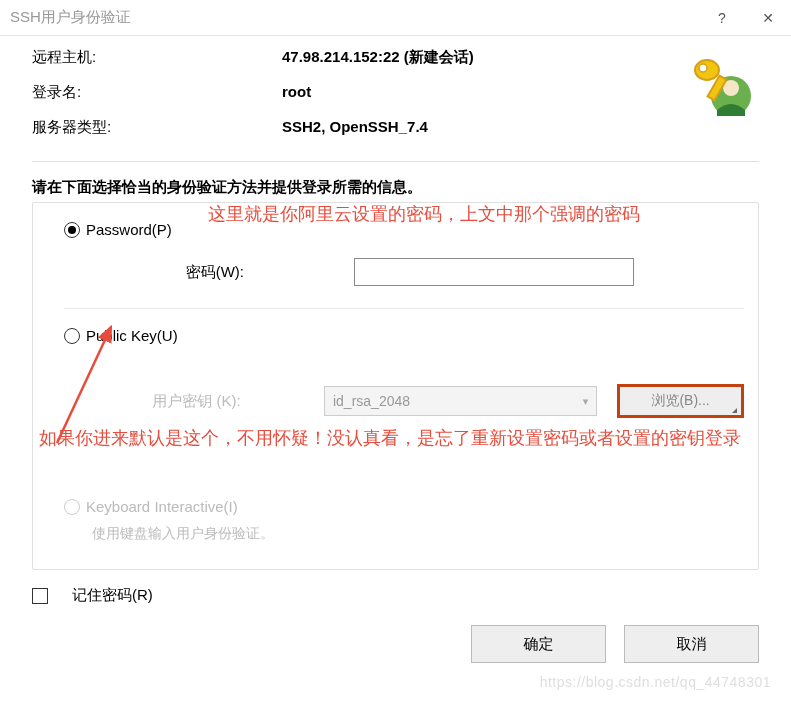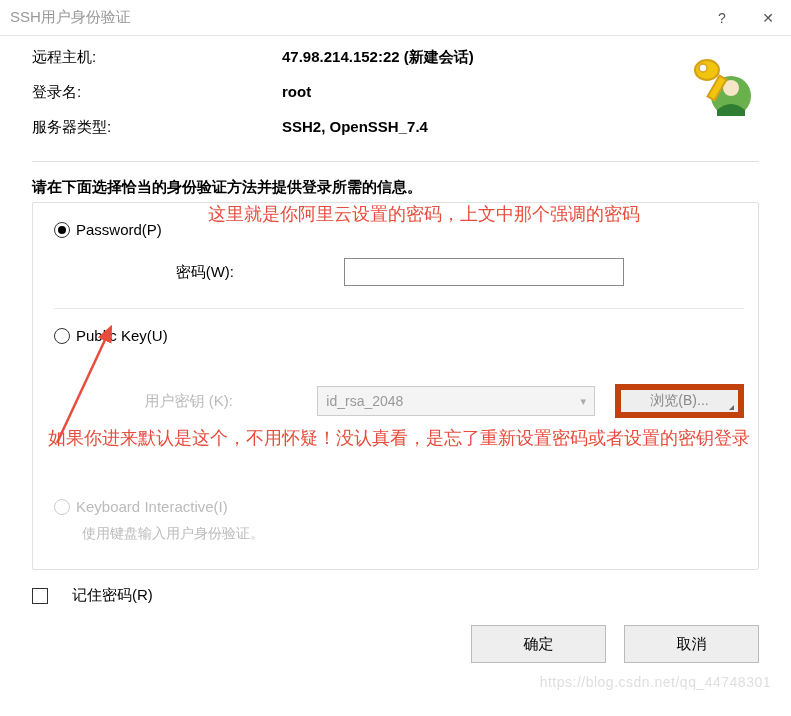--- a/index.html
+++ b/index.html
@@ -56,21 +56,21 @@
     }
     .divider { height: 1px; background: #e0e0e0; margin: 4px 0 16px 0; }
     .instruction {
       font-weight: bold;
       font-size: 15px;
       margin-bottom: 5px;
     }
     .options-frame {
       border: 1px solid #e0e0e0;
       border-radius: 2px;
-      padding: 18px 14px 26px 21px;
+      padding: 18px 14px 26px 31px;
       position: relative;
       margin-bottom: 16px;
     }
     .radio-row {
       display: flex;
       align-items: center;
       gap: 6px;
       font-size: 15px;
       margin-bottom: 20px;
     }
@@ -119,21 +119,21 @@
       display: flex;
       align-items: center;
       justify-content: space-between;
       font-size: 14px;
       gap: 7px;
     }
     .dropdown .arrow { color: #aaa; font-size: 11px; }
     .browse-btn {
       width: 130px;
       height: 34px;
-      border: 6px solid #c2410c;
+      border: 3px solid #c2410c;
       background: #eee;
       color: #888;
       display: flex;
       align-items: center;
       justify-content: center;
       font-size: 14px;
       position: relative;
       margin-left: 10px;
     }
     .browse-btn .corner {
@@ -278,21 +278,21 @@
       <div class="dropdown">
         <span>id_rsa_2048</span>
         <span class="arrow">▾</span>
       </div>
       <div class="browse-btn">
         <span>浏览(B)...</span>
         <span class="corner"></span>
       </div>
     </div>
 
-    <div class="annotation annotation2" style="top:222px; left:6px;text-align:center;">如果你进来默认是这个，不用怀疑！没认真看，是忘了重新设置密码或者设置的密钥登录</div>
+    <div class="annotation annotation2" style="top:222px; left:6px;">如果你进来默认是这个，不用怀疑！没认真看，是忘了重新设置密码或者设置的密钥登录</div>
 
     <div style="height:70px;"></div>
 
     <div class="radio-row disabled" style="margin-bottom:10px;">
       <span class="radio-outer disabled"></span>
       <span>Keyboard Interactive(I)</span>
     </div>
     <div class="keyboard-desc">使用键盘输入用户身份验证。</div>
 
     <svg class="arrow-svg" style="top:110px; left:14px;" width="100" height="140">

